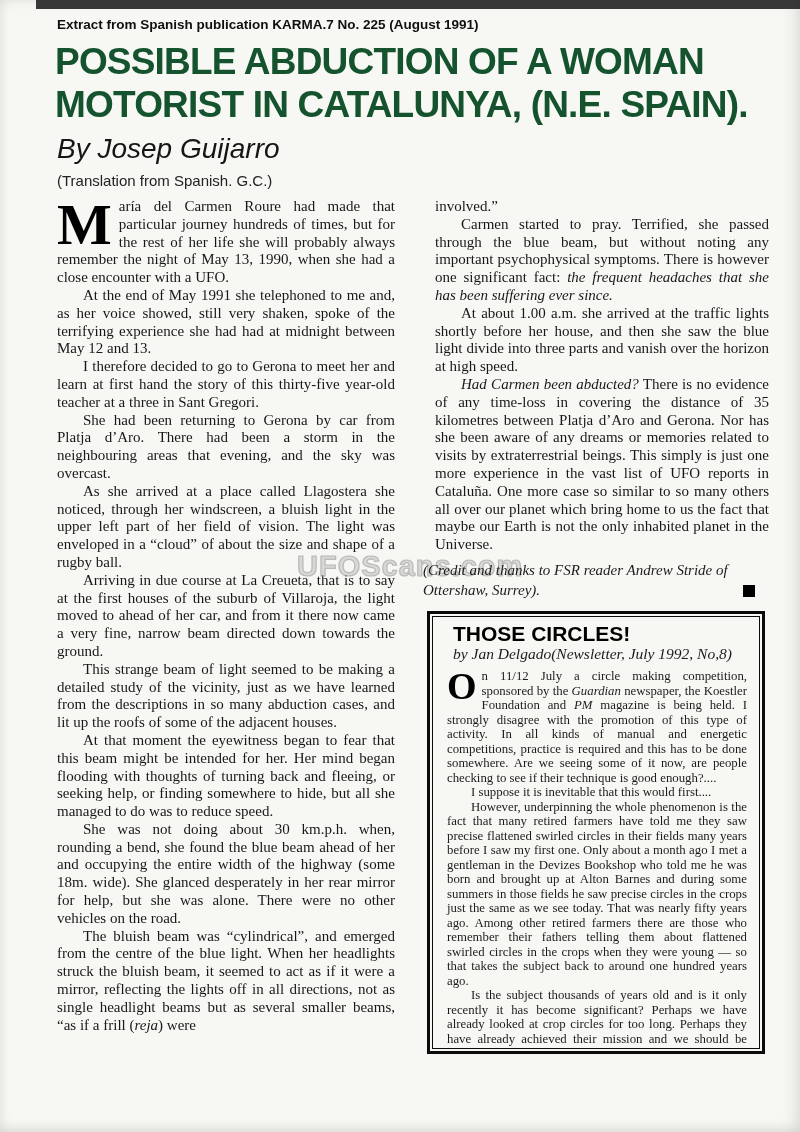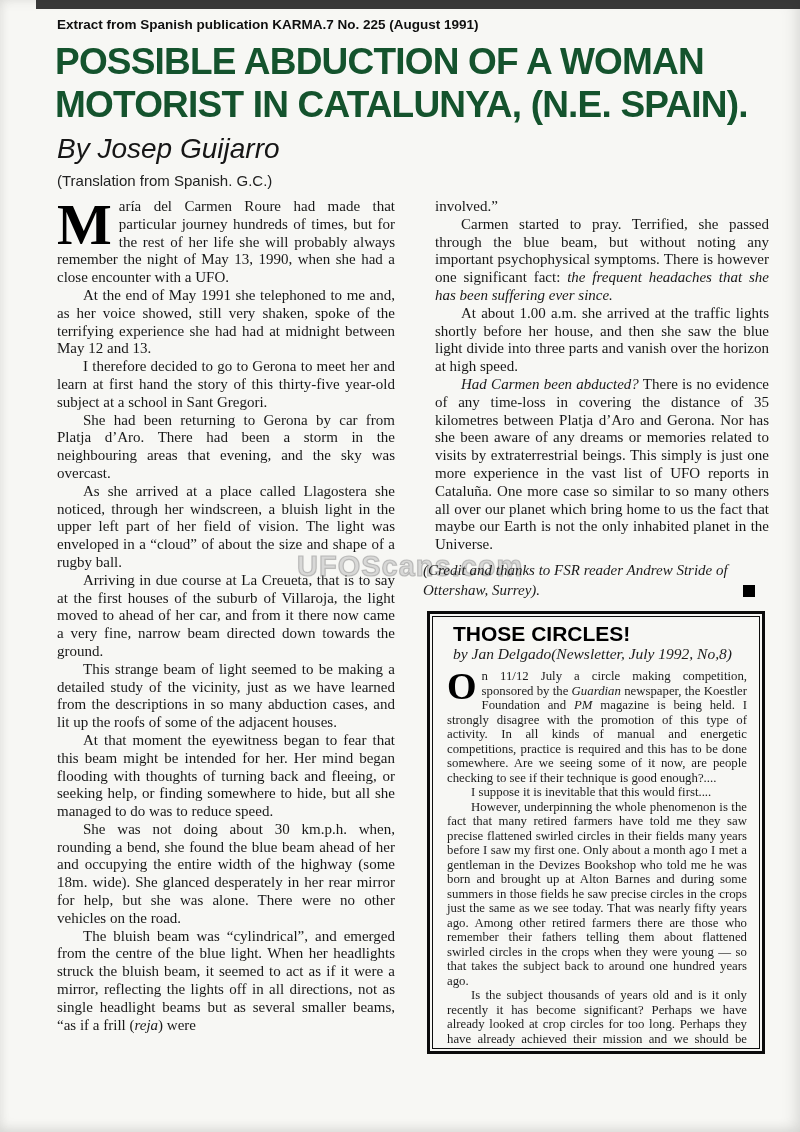--- a/index.html
+++ b/index.html
@@ -54,21 +54,21 @@
     <span>POSSIBLE ABDUCTION OF A WOMAN</span><br>
     <span>MOTORIST IN CATALUNYA, (N.E. SPAIN).</span>
   </div>
 
   <div class="byline">By Josep Guijarro</div>
   <div class="transnote">(Translation from Spanish. G.C.)</div>
 
   <div class="col col-left">
       <p class="para noindent"><span class="dropcap">M</span><span>aría del Carmen Roure had made that particular journey hundreds of times, but for the rest of her life she will probably always remember the night of May 13, 1990, when she had a close encounter with a UFO.</span></p>
       <p class="para"><span>At the end of May 1991 she telephoned to me and, as her voice showed, still very shaken, spoke of the terrifying experience she had had at midnight between May 12 and 13.</span></p>
-      <p class="para"><span>I therefore decided to go to Gerona to meet her and learn at first hand the story of this thirty-five year-old subject at a school in Sant Gregori.</span></p>
+      <p class="para"><span>I therefore decided to go to Gerona to meet her and learn at first hand the story of this thirty-five year-old teacher at a three in Sant Gregori.</span></p>
       <p class="para"><span>She had been returning to Gerona by car from Platja d’Aro.  There had been a storm in the neighbouring areas that evening, and the sky was overcast.</span></p>
       <p class="para"><span>As she arrived at a place called Llagostera she noticed, through her windscreen, a bluish light in the upper left part of her field of vision.  The light was enveloped in a “cloud” of about the size and shape of a rugby ball.</span></p>
       <p class="para"><span>Arriving in due course at La Creueta, that is to say at the first houses of the suburb of Villaroja, the light moved to ahead of her car, and from it there now came a very fine, narrow beam directed down towards the ground.</span></p>
       <p class="para"><span>This strange beam of light seemed to be making a detailed study of the vicinity, just as we have learned from the descriptions in so many abduction cases, and lit up the roofs of some of the adjacent houses.</span></p>
       <p class="para"><span>At that moment the eyewitness began to fear that this beam might be intended for her.  Her mind began flooding with thoughts of turning back and fleeing, or seeking help, or finding somewhere to hide, but all she managed to do was to reduce speed.</span></p>
       <p class="para"><span>She was not doing about 30 km.p.h. when, rounding a bend, she found the blue beam ahead of her and occupying the entire width of the highway (some 18m. wide).  She glanced desperately in her rear mirror for help, but she was alone.  There were no other vehicles on the road.</span></p>
       <p class="para"><span>The bluish beam was “cylindrical”, and emerged from the centre of the blue light.  When her headlights struck the bluish beam, it seemed to act as if it were a mirror, reflecting the lights off in all directions, not as single headlight beams but as several smaller beams, “as if a frill (</span><span class="it">reja</span><span>) were</span></p>
     </div>
   <div class="col col-right">
       <p class="para noindent"><span>involved.”</span></p>

